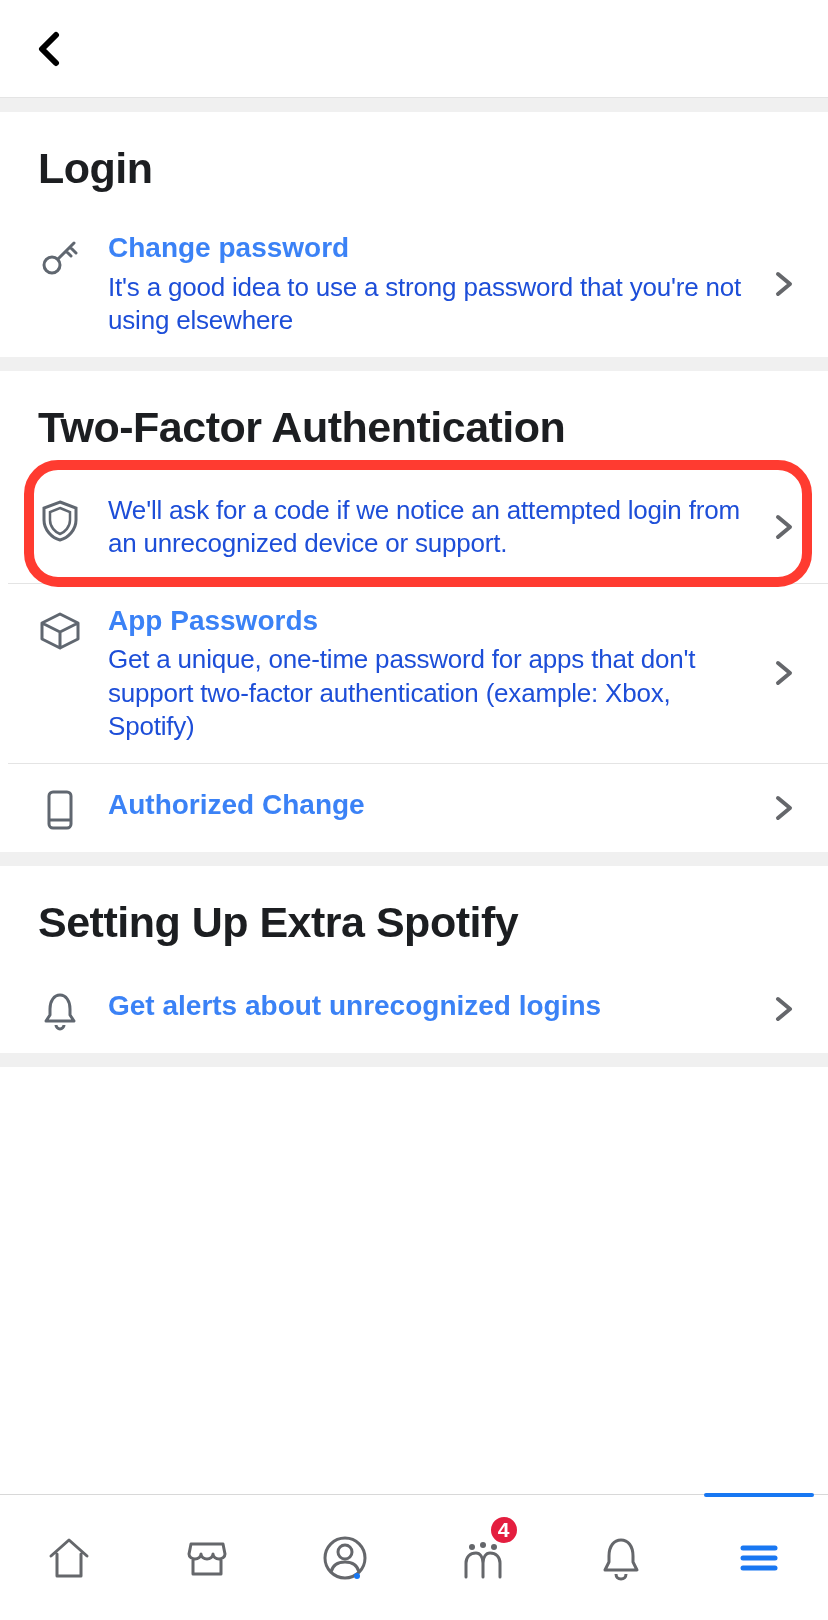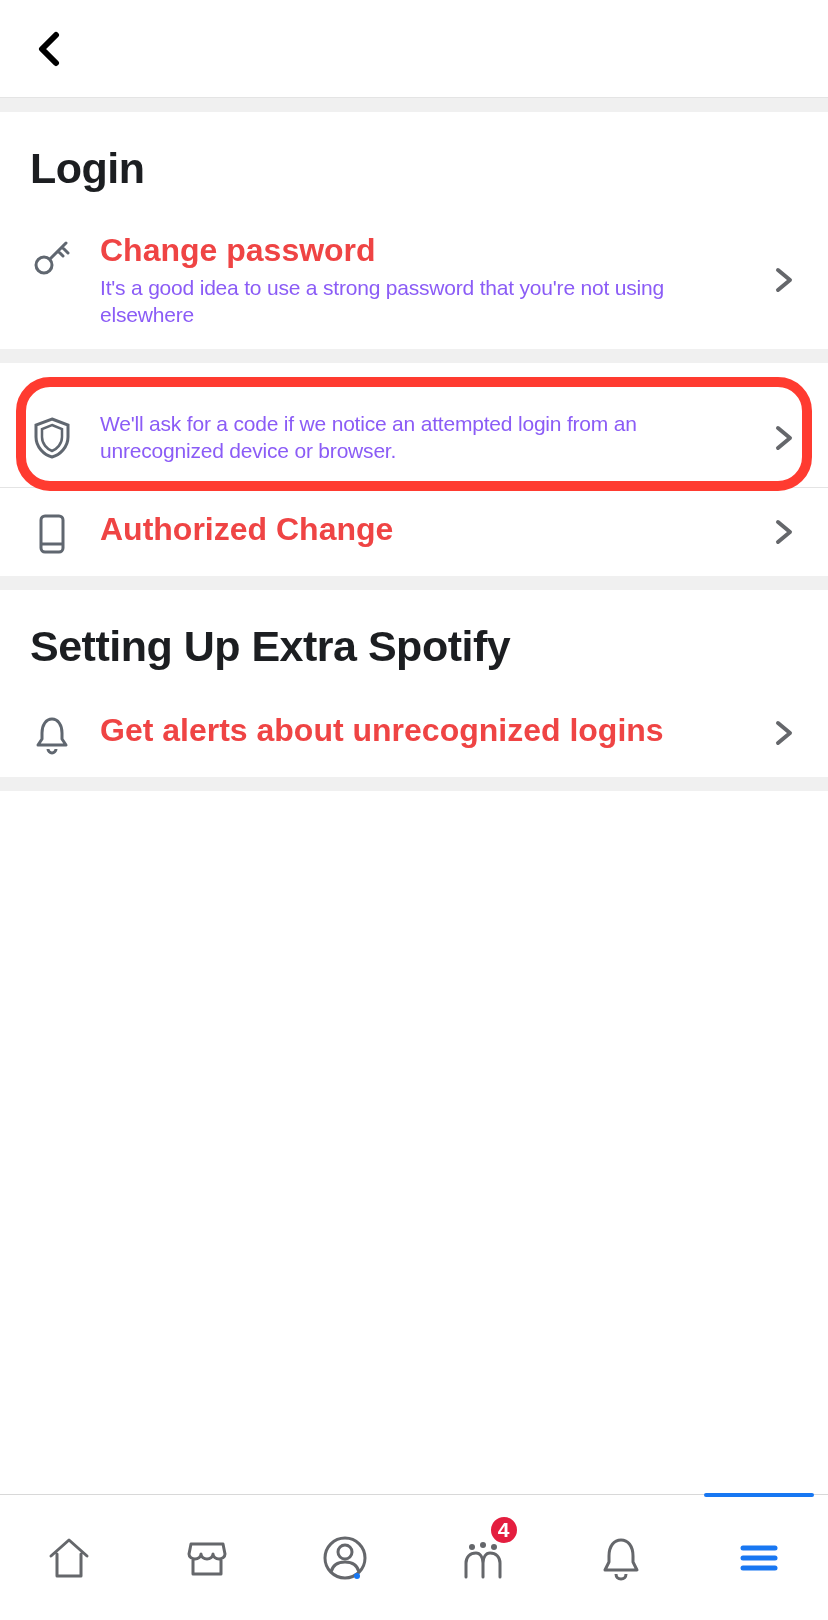--- a/index.html
+++ b/index.html
@@ -21,20 +21,21 @@
   .back-btn {
     width: 36px;
     height: 36px;
     display: flex;
     align-items: center;
     justify-content: center;
   }
   .section {
     border-top: 14px solid #f0f0f0;
     padding-top: 24px;
+    padding-left: 8px;
   }
   .section:first-of-type { border-top: none; }
   .section-title {
     font-size: 43px;
     font-weight: 800;
     padding: 8px 30px 18px 30px;
     letter-spacing: -0.5px;
   }
   .item {
     display: flex;
@@ -55,29 +56,29 @@
     align-items: center;
     justify-content: center;
     color: #606770;
   }
   .item-body {
     flex: 1;
     min-width: 0;
     padding-right: 10px;
   }
   .item-title {
-    font-size: 32px;
+    font-size: 28px;
     font-weight: 600;
     line-height: 1.2;
-    color: #ef4444;
+    color: #3b82f6;
     margin-bottom: 6px;
   }
   .item-desc {
-    font-size: 21px;
-    color: #8b5cf6;
+    font-size: 26px;
+    color: #1d4ed8;
     line-height: 1.28;
     letter-spacing: -0.2px;
   }
   .chevron {
     width: 28px;
     height: 28px;
     flex-shrink: 0;
     color: #65676b;
     margin-left: 6px;
   }
@@ -175,39 +176,56 @@
       </div>
       <div class="chevron">
         <svg width="28" height="28" viewBox="0 0 28 28">
             <path d="M8 4 L20 14 L8 24" stroke="#65676b" stroke-width="4" fill="none" stroke-linecap="round" stroke-linejoin="round"></path>
           </svg>
       </div>
     </div>
   </div>
 
   <div class="section">
+    <h2 class="section-title">Two-Factor Authentication</h2>
 
     <div class="item highlighted">
       <div class="highlight-box"></div>
       <div class="item-icon">
         <svg width="44" height="44" viewBox="0 0 44 44" fill="none">
           <path d="M22 4 L38 10 V22 C38 32 30 40 22 42 C14 40 6 32 6 22 V10 Z" stroke="#606770" stroke-width="3" fill="none"></path>
           <path d="M22 10 L32 14 V22 C32 29 27 34 22 36 C17 34 12 29 12 22 V14 Z" stroke="#606770" stroke-width="2.5" fill="none"></path>
         </svg>
       </div>
       <div class="item-body">
-        <div class="item-desc">We'll ask for a code if we notice an attempted login from an unrecognized device or browser.</div>
-      </div>
-      <div class="chevron">
-        <svg width="28" height="28" viewBox="0 0 28 28">
-            <path d="M8 4 L20 14 L8 24" stroke="#65676b" stroke-width="4" fill="none" stroke-linecap="round" stroke-linejoin="round"></path>
-          </svg>
-      </div>
-    </div>
-
+        <div class="item-desc">We'll ask for a code if we notice an attempted login from an unrecognized device or support.</div>
+      </div>
+      <div class="chevron">
+        <svg width="28" height="28" viewBox="0 0 28 28">
+            <path d="M8 4 L20 14 L8 24" stroke="#65676b" stroke-width="4" fill="none" stroke-linecap="round" stroke-linejoin="round"></path>
+          </svg>
+      </div>
+    </div>
+
+    <div class="item">
+      <div class="item-icon">
+        <svg width="44" height="44" viewBox="0 0 44 44" fill="none">
+          <path d="M22 6 L40 15 L22 24 L4 15 Z M4 15 V31 L22 40 V24 M40 15 V31 L22 40" stroke="#606770" stroke-width="3" fill="none" stroke-linejoin="round"></path>
+        </svg>
+      </div>
+      <div class="item-body">
+        <div class="item-title">App Passwords</div>
+        <div class="item-desc">Get a unique, one-time password for apps that don't support two-factor authentication (example: Xbox, Spotify)</div>
+      </div>
+      <div class="chevron">
+        <svg width="28" height="28" viewBox="0 0 28 28">
+            <path d="M8 4 L20 14 L8 24" stroke="#65676b" stroke-width="4" fill="none" stroke-linecap="round" stroke-linejoin="round"></path>
+          </svg>
+      </div>
+    </div>
 
     <div class="item no-bottom-border">
       <div class="item-icon">
         <svg width="44" height="44" viewBox="0 0 44 44" fill="none">
           <rect x="11" y="4" width="22" height="36" rx="4" stroke="#606770" stroke-width="3"></rect>
           <line x1="11" y1="32" x2="33" y2="32" stroke="#606770" stroke-width="3"></line>
         </svg>
       </div>
       <div class="item-body">
         <div class="item-title">Authorized Change</div>

